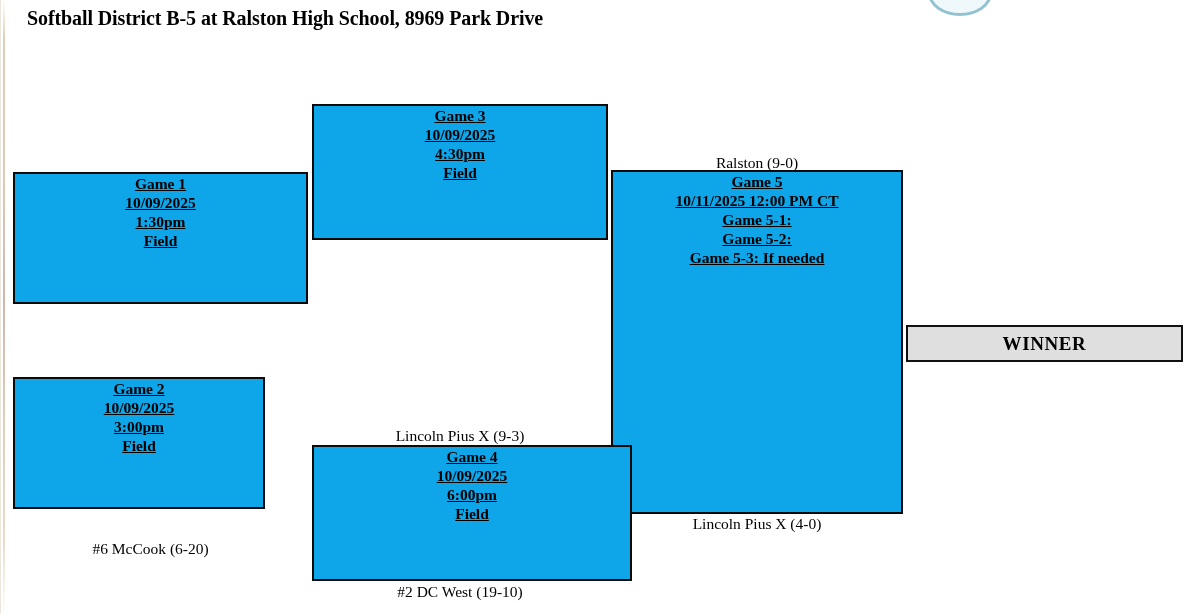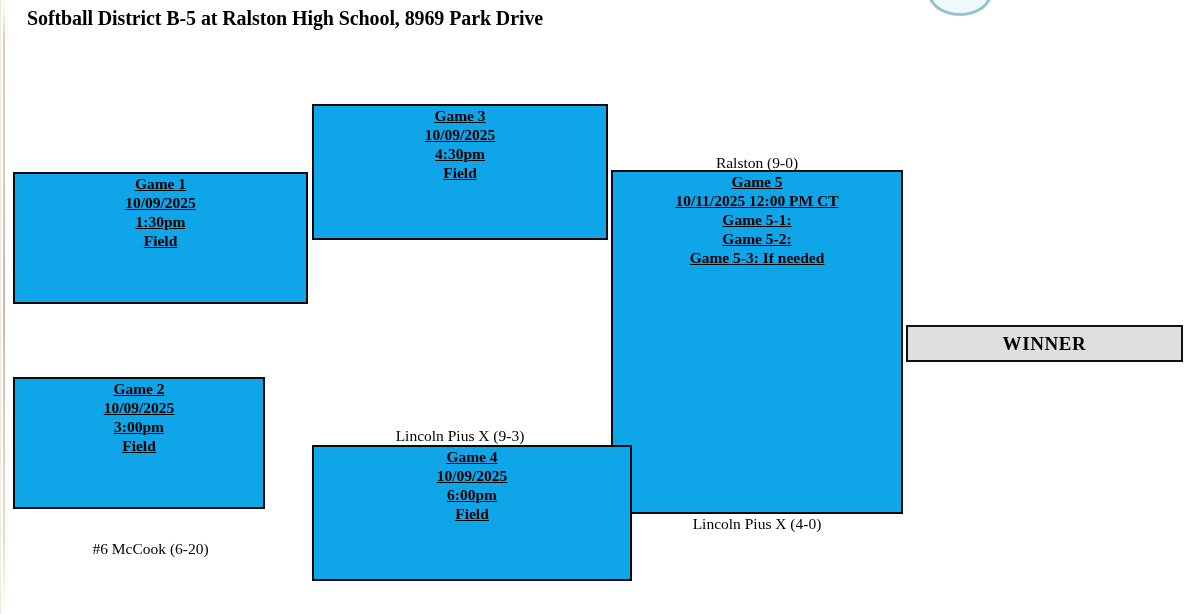--- a/index.html
+++ b/index.html
@@ -158,14 +158,15 @@
   </div>
   <div class="slot" style="left:3px; top:516px; width:295px;margin-top:24px;">#6 McCook  (6-20)</div>
 
   <div class="slot" style="left:312px; top:427px; width:296px;">Lincoln Pius X (9-3)</div>
   <div class="box" style="left:312px; top:445px; width:320px; height:136px;">
     <div class="box-inner">Game 4
 10/09/2025
 6:00pm
 Field</div>
   </div>
+  <div class="slot" style="left:312px; top:583px; width:296px;">#2 DC West  (19-10)</div>
 
 </div>
 
 </body></html>

